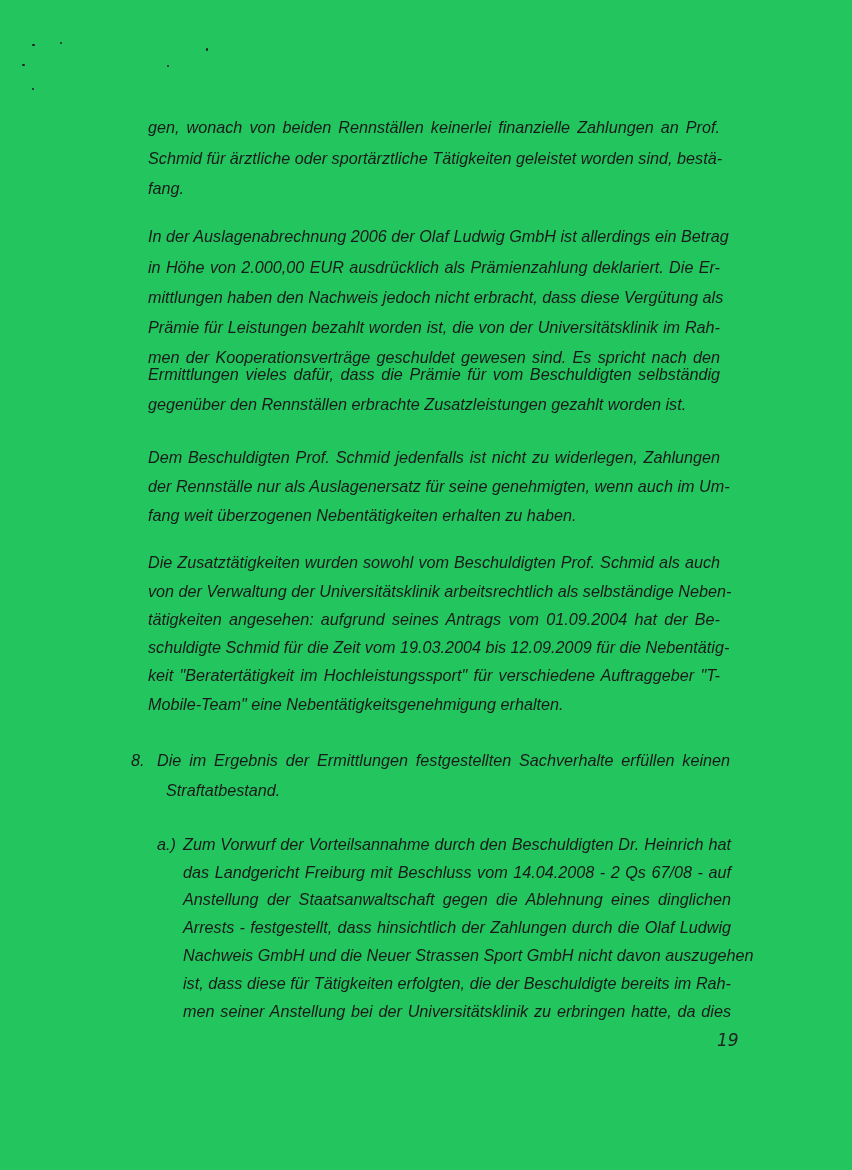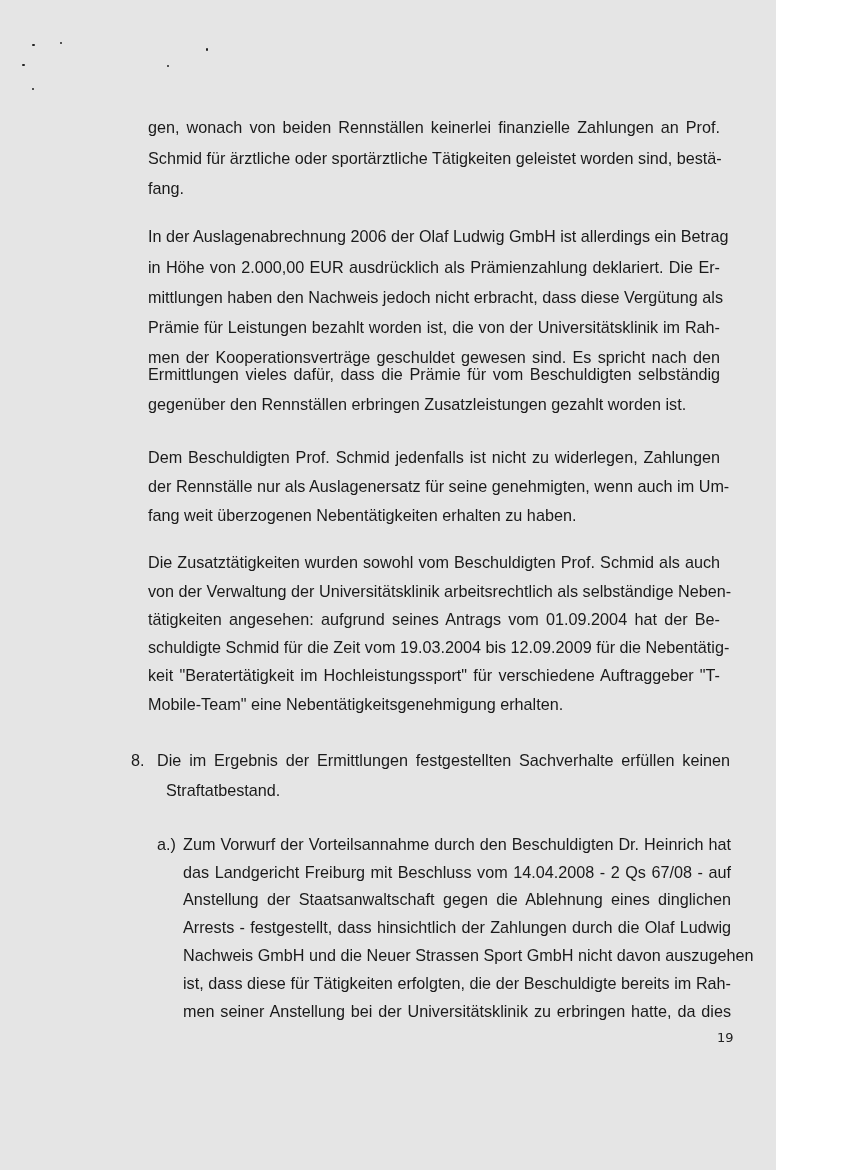--- a/index.html
+++ b/index.html
@@ -1,22 +1,22 @@
 <!DOCTYPE html>
 <html><head>
 <meta charset="utf-8">
 <style>
   html, body { margin: 0; padding: 0; background: #ffffff; }
   body { width: 852px; height: 1170px; position: relative; overflow: hidden;
          font-family: "Liberation Sans", sans-serif; color: #1a1a1a; }
-  .page { position: absolute; left: 0; top: 0; width: 776px; height: 1170px; background: #e5e5e5; }
+  .page { position: absolute; left: 0; top: 0; width: 852px; height: 1170px; background: #22c55e; font-style: italic; }
   .line { position: absolute; left: 148px; white-space: nowrap; font-size: 16.2px; line-height: 20px; }
   .just { width: 572px; text-align: justify; text-align-last: justify; }
   .num { position: absolute; font-size: 16.2px; line-height: 20px; }
-  .pagenum { position: absolute; left: 717px; top: 1030px; font-family: "DejaVu Sans", sans-serif; font-size: 13px; color: #222; }
+  .pagenum { position: absolute; left: 717px; top: 1030px; font-family: "DejaVu Sans", sans-serif; font-size: 17px; color: #222; }
   .speck { position: absolute; width: 3px; height: 2px; background: #222; border-radius: 1px; }
 </style>
 </head>
 <body>
 
 <div class="page">
 
   <div class="speck" style="left:32px;top:44px;"></div>
   <div class="speck" style="left:60px;top:42px;width:2px;"></div>
   <div class="speck" style="left:22px;top:64px;"></div>
@@ -31,21 +31,21 @@
   </div>
 
   <div>
     <div class="line just" style="top:226px;">In der Auslagenabrechnung 2006 der Olaf Ludwig GmbH ist allerdings ein Betrag</div>
     <div class="line just" style="top:257px;">in Höhe von 2.000,00 EUR ausdrücklich als Prämienzahlung deklariert. Die Er-</div>
     <div class="line just" style="top:287px;">mittlungen haben den Nachweis jedoch nicht erbracht, dass diese Vergütung als</div>
     <div class="line just" style="top:317px;">Prämie für Leistungen bezahlt worden ist, die von der Universitätsklinik im Rah-</div>
     <div class="line just" style="top:347px;">men der Kooperationsverträge geschuldet gewesen sind. Es spricht nach den</div>
 
     <div class="line just" style="top:364px;">Ermittlungen vieles dafür, dass die Prämie für vom Beschuldigten selbständig</div>
-    <div class="line" style="top:394px;">gegenüber den Rennställen erbringen Zusatzleistungen gezahlt worden ist.</div>
+    <div class="line" style="top:394px;">gegenüber den Rennställen erbrachte Zusatzleistungen gezahlt worden ist.</div>
   </div>
 
   <div>
     <div class="line just" style="top:447px;">Dem Beschuldigten Prof. Schmid jedenfalls ist nicht zu widerlegen, Zahlungen</div>
     <div class="line just" style="top:476px;">der Rennställe nur als Auslagenersatz für seine genehmigten, wenn auch im Um-</div>
     <div class="line" style="top:505px;">fang weit überzogenen Nebentätigkeiten erhalten zu haben.</div>
   </div>
 
   <div>
     <div class="line just" style="top:552px;">Die Zusatztätigkeiten wurden sowohl vom Beschuldigten Prof. Schmid als auch</div>

